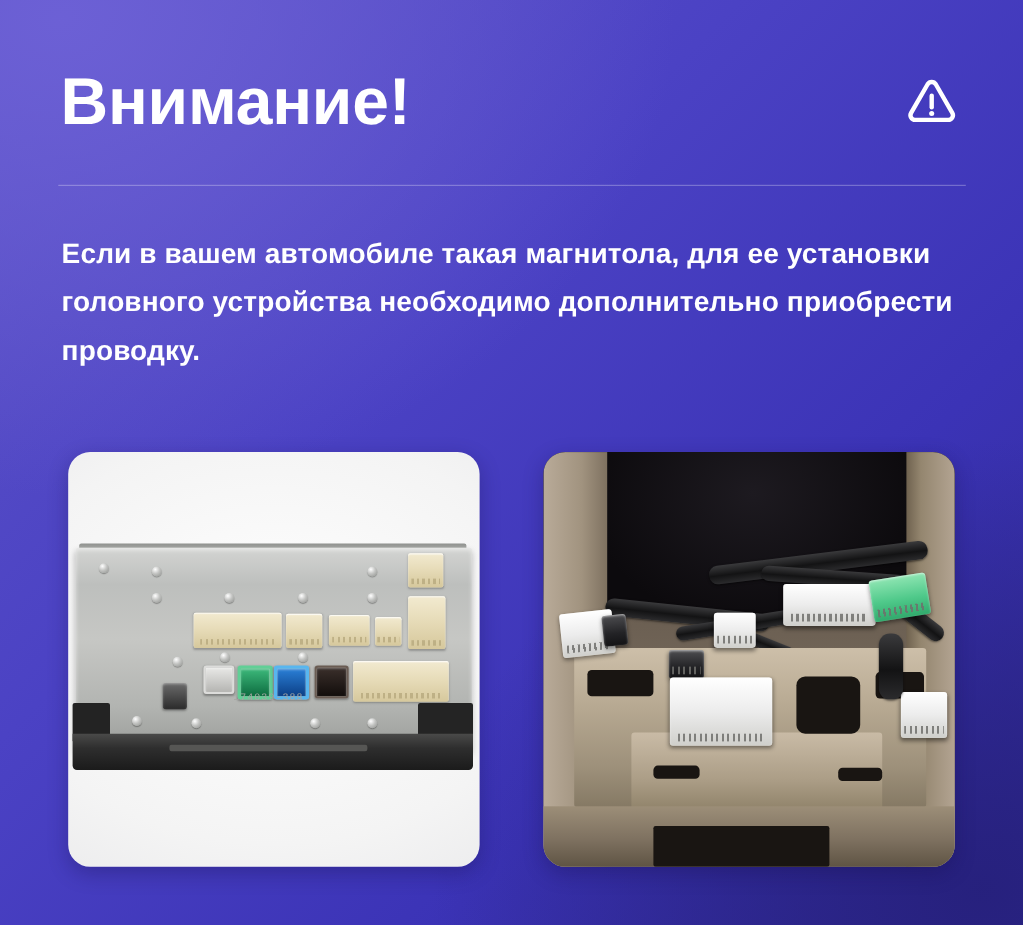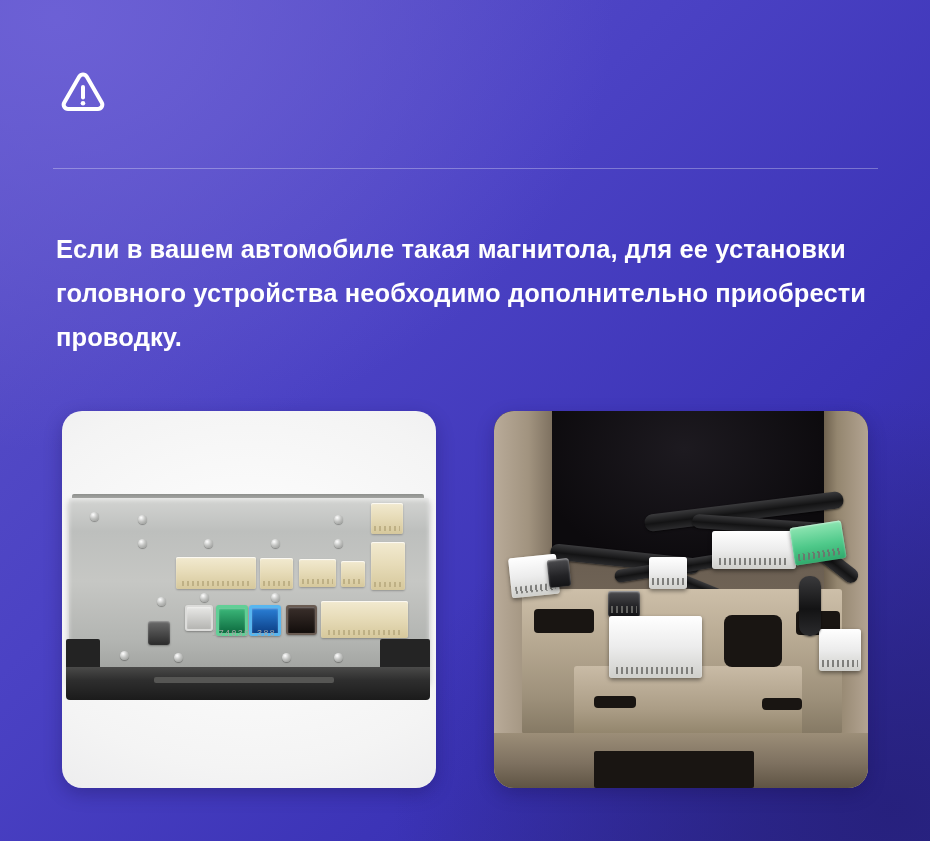--- a/index.html
+++ b/index.html
@@ -42,21 +42,21 @@
   .divider {
     position:absolute;
     left:53px; top:168px;
     width:825px; height:1px;
     background:rgba(255,255,255,0.30);
   }
 
   
   .body-copy {
     position:absolute;
-    left:56px; top:227px;
+    left:56px; top:209px;
     width:826px;
     color:#ffffff;
     font-size:25.5px;
     font-weight:bold;
     line-height:44px;
     letter-spacing:0.1px;
   }
 
   
   .cards {
@@ -186,20 +186,21 @@
   .wire-color {
     position:absolute; width:4px; border-radius:2px;
   }
 </style>
 </head>
 <body>
 
 <div id="notice-banner">
 
   <div class="header">
+    <div class="page-title">Внимание!</div>
 
     <svg class="warn-icon" viewBox="0 0 56 56">
       <path d="M28 9.5c1.5 0 2.9.8 3.7 2.1l15 26c.8 1.4.8 3 0 4.3-.8 1.3-2.2 2.1-3.7 2.1H13c-1.5 0-2.9-.8-3.7-2.1-.8-1.3-.8-2.9 0-4.3l15-26c.8-1.3 2.2-2.1 3.7-2.1z" fill="none" stroke="#ffffff" stroke-width="4" stroke-linejoin="round"></path>
       <line x1="28" y1="22" x2="28" y2="32.5" stroke="#ffffff" stroke-width="4" stroke-linecap="round"></line>
       <circle cx="28" cy="38.2" r="2.3" fill="#ffffff"></circle>
     </svg>
   </div>
 
   <div class="divider"></div>
 

